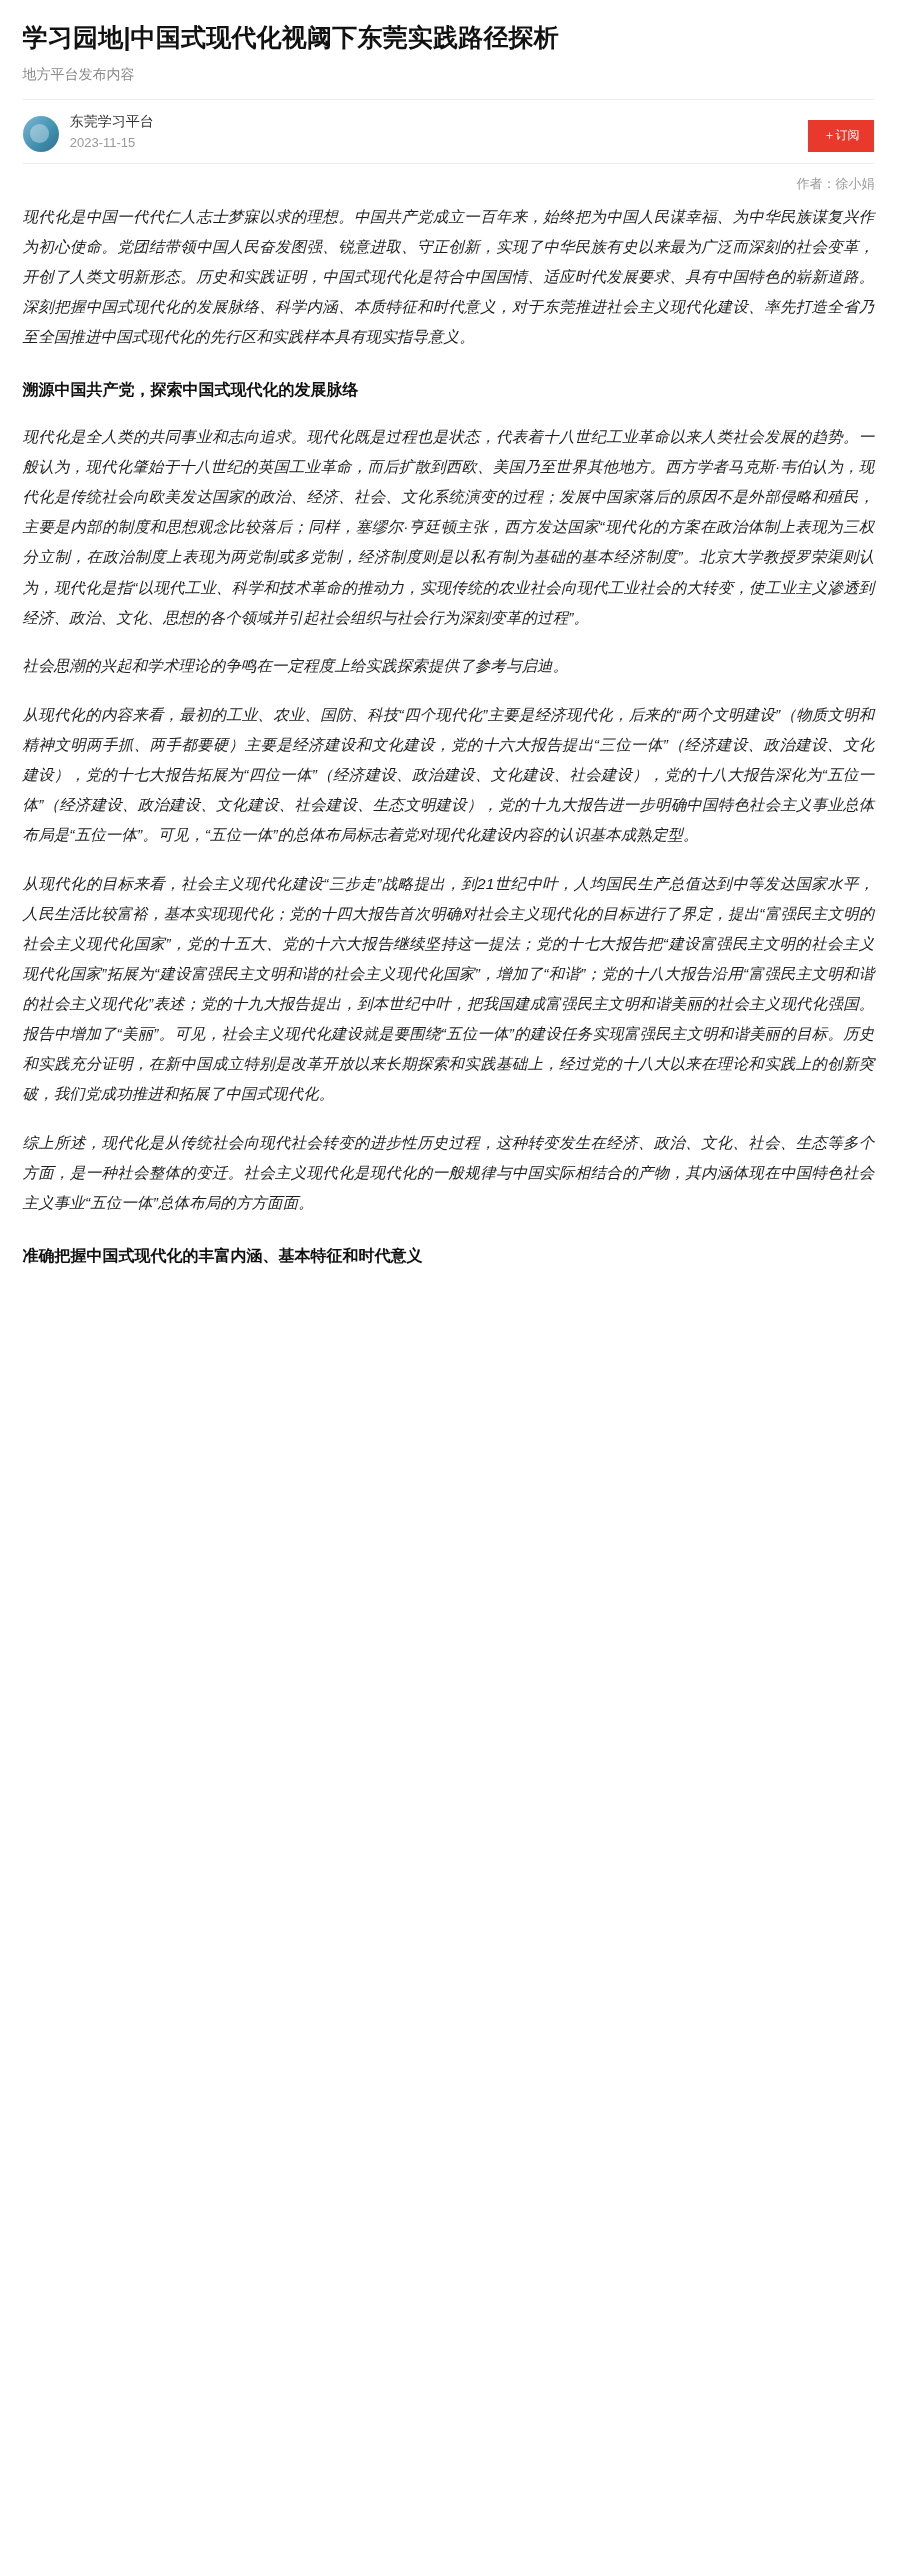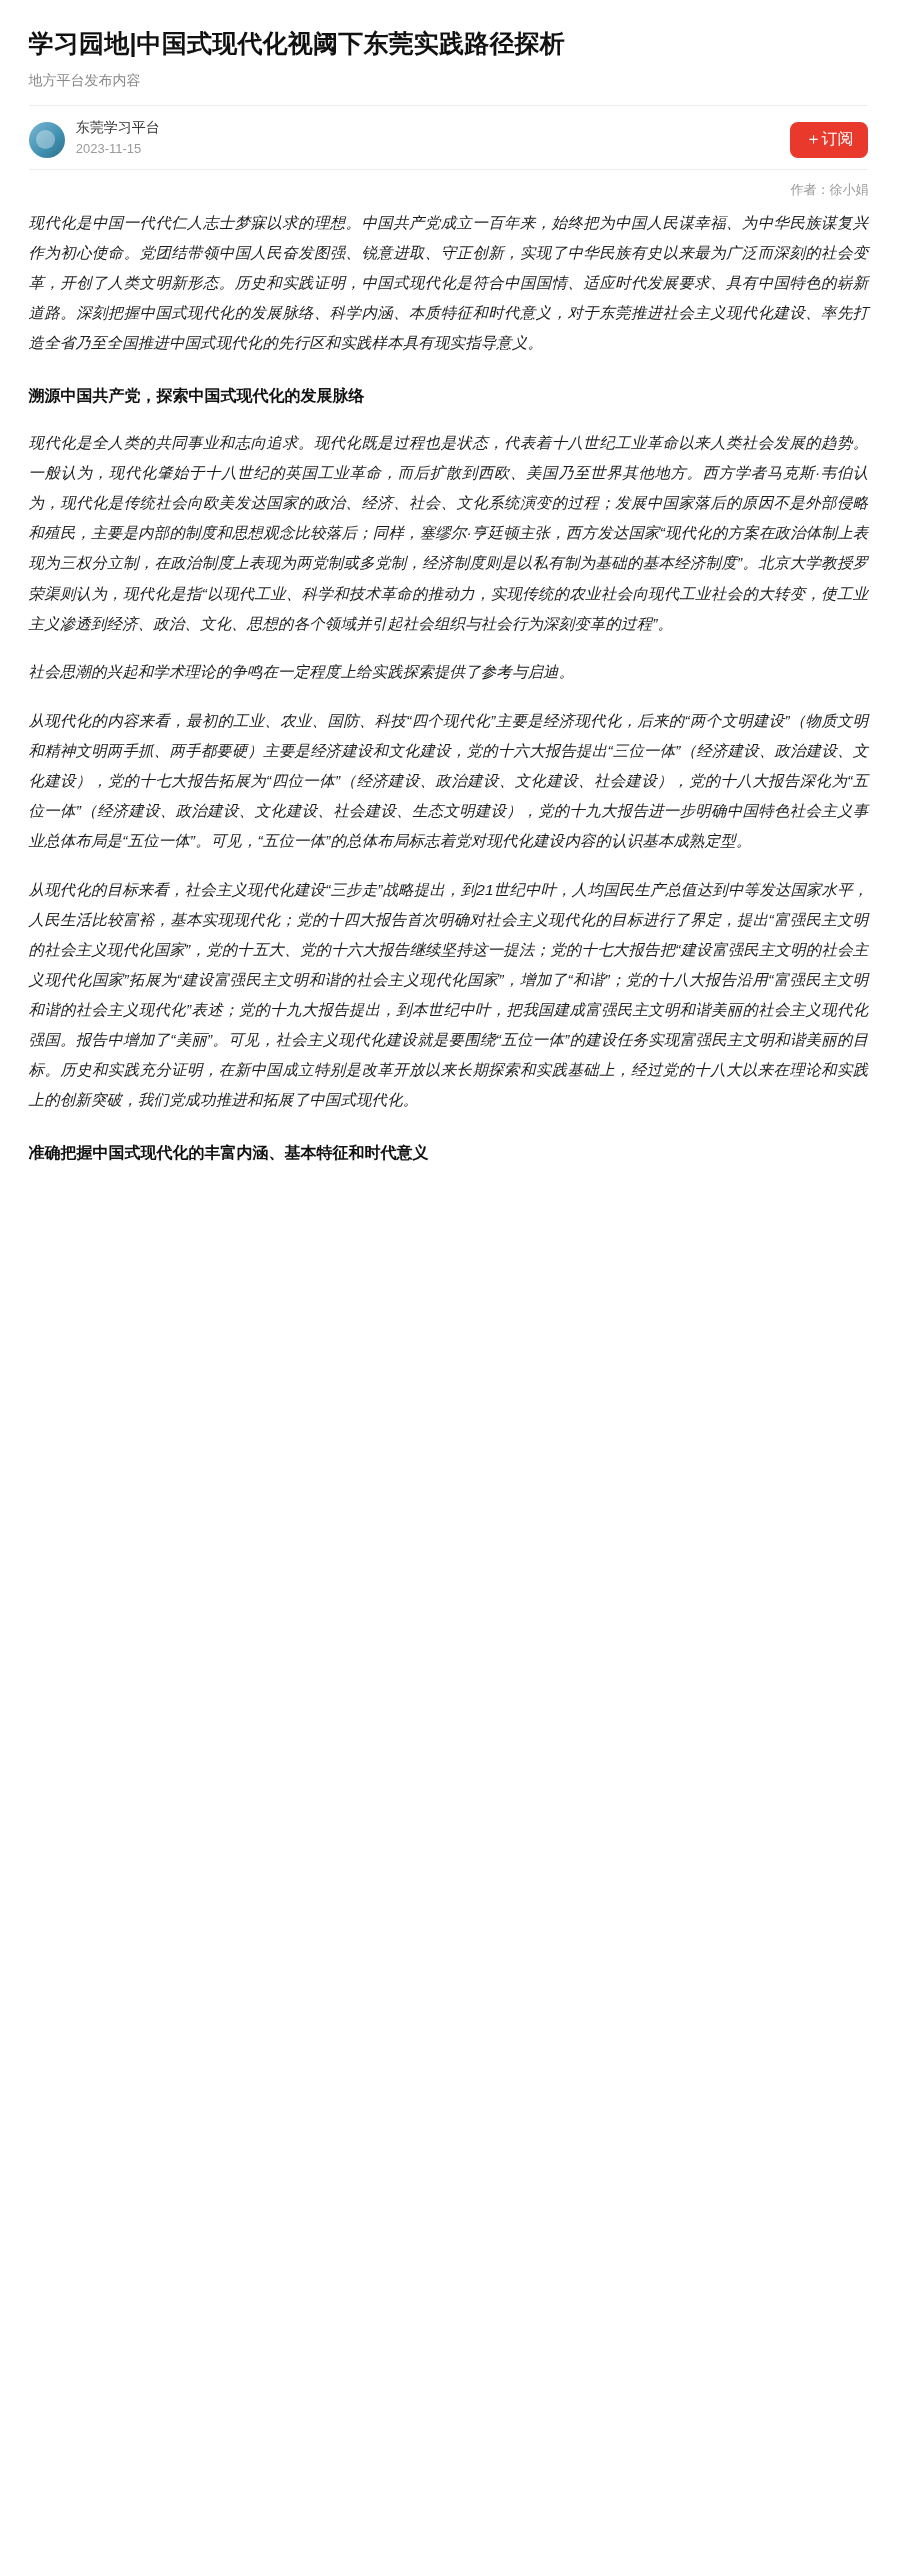--- a/index.html
+++ b/index.html
@@ -9,21 +9,21 @@
   }
   body {
     width: 897px;
     font-family: "Liberation Sans", "DejaVu Sans", sans-serif;
     color: #1a1a1a;
     -webkit-font-smoothing: antialiased;
   }
   .page {
     width: 897px;
     box-sizing: border-box;
-    padding: 8px;
+    padding: 2px;
     background: #ffffff;
   }
   .topbar {
     height: 5.6px;
     background: #ffffff;
   }
   .content {
     padding: 0 20.6px;
     box-sizing: border-box;
   }
@@ -79,23 +79,23 @@
     color: #333333;
   }
   .publish-date {
     font-size: 13px;
     color: #9a9a9a;
     margin-top: 2.8px;
   }
   .subscribe-btn {
     background: #e8392c;
     color: #ffffff;
-    font-size: 16px;
+    font-size: 12px;
     border: none;
-    border-radius: 8px;
+    border-radius: 0;
     padding: 7.5px 15px;
     cursor: pointer;
     font-family: Liberation Serif, serif;
     white-space: nowrap;
   }
   .byline {
     font-size: 13px;
     color: #9a9a9a;
     padding: 11.2px 0 9.4px 0;
     text-align: right;
@@ -148,19 +148,20 @@
 
     <div class="byline">作者：徐小娟</div>
 
     <div class="body-text" id="body-text">
         <p>现代化是中国一代代仁人志士梦寐以求的理想。中国共产党成立一百年来，始终把为中国人民谋幸福、为中华民族谋复兴作为初心使命。党团结带领中国人民奋发图强、锐意进取、守正创新，实现了中华民族有史以来最为广泛而深刻的社会变革，开创了人类文明新形态。历史和实践证明，中国式现代化是符合中国国情、适应时代发展要求、具有中国特色的崭新道路。深刻把握中国式现代化的发展脉络、科学内涵、本质特征和时代意义，对于东莞推进社会主义现代化建设、率先打造全省乃至全国推进中国式现代化的先行区和实践样本具有现实指导意义。</p>
         <h2>溯源中国共产党，探索中国式现代化的发展脉络</h2>
         <p>现代化是全人类的共同事业和志向追求。现代化既是过程也是状态，代表着十八世纪工业革命以来人类社会发展的趋势。一般认为，现代化肇始于十八世纪的英国工业革命，而后扩散到西欧、美国乃至世界其他地方。西方学者马克斯·韦伯认为，现代化是传统社会向欧美发达国家的政治、经济、社会、文化系统演变的过程；发展中国家落后的原因不是外部侵略和殖民，主要是内部的制度和思想观念比较落后；同样，塞缪尔·亨廷顿主张，西方发达国家“现代化的方案在政治体制上表现为三权分立制，在政治制度上表现为两党制或多党制，经济制度则是以私有制为基础的基本经济制度”。北京大学教授罗荣渠则认为，现代化是指“以现代工业、科学和技术革命的推动力，实现传统的农业社会向现代工业社会的大转变，使工业主义渗透到经济、政治、文化、思想的各个领域并引起社会组织与社会行为深刻变革的过程”。</p>
         <p>社会思潮的兴起和学术理论的争鸣在一定程度上给实践探索提供了参考与启迪。</p>
         <p>从现代化的内容来看，最初的工业、农业、国防、科技“四个现代化”主要是经济现代化，后来的“两个文明建设”（物质文明和精神文明两手抓、两手都要硬）主要是经济建设和文化建设，党的十六大报告提出“三位一体”（经济建设、政治建设、文化建设），党的十七大报告拓展为“四位一体”（经济建设、政治建设、文化建设、社会建设），党的十八大报告深化为“五位一体”（经济建设、政治建设、文化建设、社会建设、生态文明建设），党的十九大报告进一步明确中国特色社会主义事业总体布局是“五位一体”。可见，“五位一体”的总体布局标志着党对现代化建设内容的认识基本成熟定型。</p>
         <p>从现代化的目标来看，社会主义现代化建设“三步走”战略提出，到21世纪中叶，人均国民生产总值达到中等发达国家水平，人民生活比较富裕，基本实现现代化；党的十四大报告首次明确对社会主义现代化的目标进行了界定，提出“富强民主文明的社会主义现代化国家”，党的十五大、党的十六大报告继续坚持这一提法；党的十七大报告把“建设富强民主文明的社会主义现代化国家”拓展为“建设富强民主文明和谐的社会主义现代化国家”，增加了“和谐”；党的十八大报告沿用“富强民主文明和谐的社会主义现代化”表述；党的十九大报告提出，到本世纪中叶，把我国建成富强民主文明和谐美丽的社会主义现代化强国。报告中增加了“美丽”。可见，社会主义现代化建设就是要围绕“五位一体”的建设任务实现富强民主文明和谐美丽的目标。历史和实践充分证明，在新中国成立特别是改革开放以来长期探索和实践基础上，经过党的十八大以来在理论和实践上的创新突破，我们党成功推进和拓展了中国式现代化。</p>
+        <p>综上所述，现代化是从传统社会向现代社会转变的进步性历史过程，这种转变发生在经济、政治、文化、社会、生态等多个方面，是一种社会整体的变迁。社会主义现代化是现代化的一般规律与中国实际相结合的产物，其内涵体现在中国特色社会主义事业“五位一体”总体布局的方方面面。</p>
         <h2>准确把握中国式现代化的丰富内涵、基本特征和时代意义</h2>
       </div>
 
     <div class="bottom-pad"></div>
   </div>
 </div>
 
 
 </body></html>

